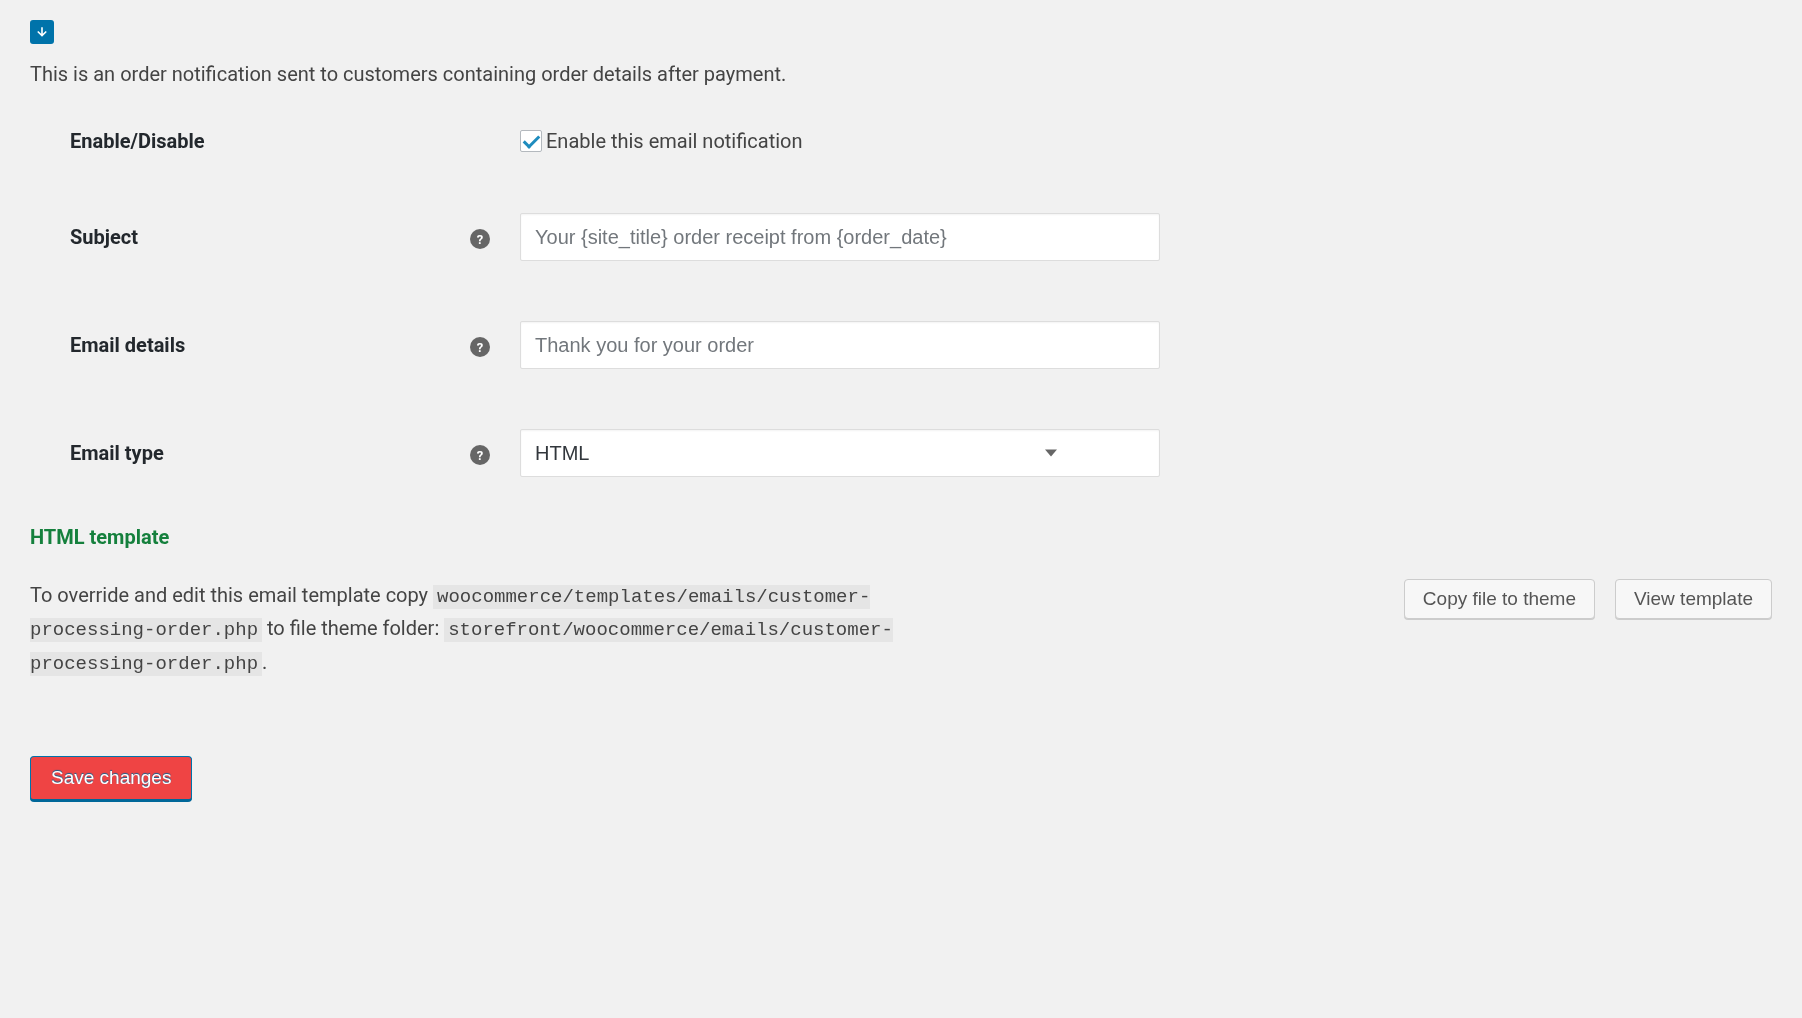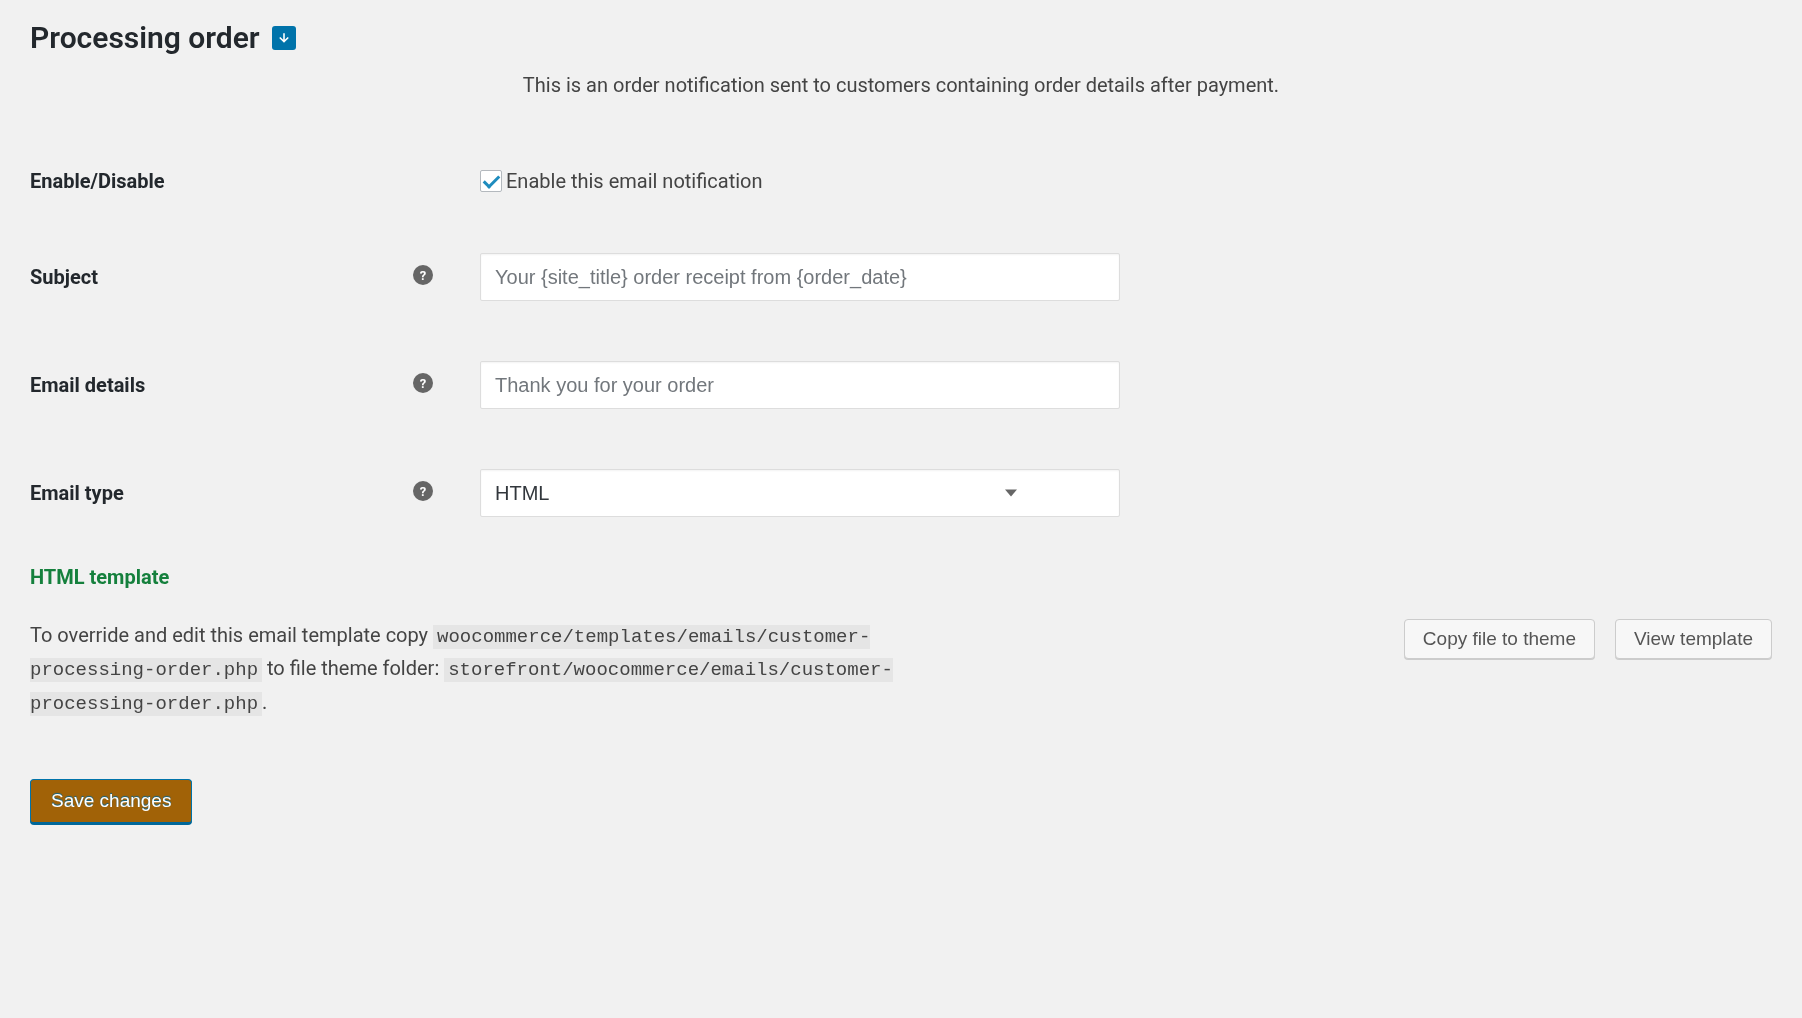--- a/index.html
+++ b/index.html
@@ -35,42 +35,42 @@
       color: #fff;
     }
     .back-badge svg {
       width: 16px;
       height: 16px;
       fill: #fff;
     }
     .description {
       font-size: 20px;
       color: #444;
-      margin-bottom: 72px;
-      text-align: center;
+      margin-bottom: 43px;
     }
     .form-table {
       width: 100%;
       border-collapse: collapse;
     }
     .form-row {
       display: flex;
       align-items: center;
       margin-bottom: 60px;
     }
     .form-row.tight {
       margin-bottom: 48px;
     }
     .form-label-col {
       width: 450px;
       flex-shrink: 0;
       display: flex;
-      align-items: flex-start;
+      align-items: flex-end;
       justify-content: space-between;
-      padding-right: 47px;
+      padding-right: 30px;
+      margin-left: 40px;
     }
     .form-label {
       font-size: 20px;
       font-weight: 700;
       color: #23282d;
     }
     .help-icon {
       display: inline-flex;
       align-items: center;
       justify-content: center;
@@ -190,36 +190,36 @@
       color: #555;
       cursor: pointer;
       box-shadow: 0 1px 0 #ccc;
       white-space: nowrap;
     }
     .submit-row {
       margin-top: 60px;
     }
     .btn-primary {
       padding: 10px 20px;
-      background: #a16207;
+      background: #ef4444;
       border: 1px solid #0073aa;
       border-bottom: 2px solid #006799;
       border-radius: 4px;
       font-size: 19px;
       color: #fff;
       cursor: pointer;
       box-shadow: 0 1px 0 #006799;
       text-shadow: 0 -1px 1px #006799;
+      margin-top: 17px;
     }
   </style>
 </head>
 <body>
 
 <h1 class="page-title">
-  <span>Processing order</span>
   <span class="back-badge">
     <svg viewBox="0 0 20 20">
         <path d="M10 4l-1.4 1.4L12.2 9H4v2h8.2l-3.6 3.6L10 16l6-6z" transform="rotate(90 10 10)"></path>
       </svg>
   </span>
 </h1>
 
 <p class="description">This is an order notification sent to customers containing order details after payment.</p>
 
 <div class="form-table">

